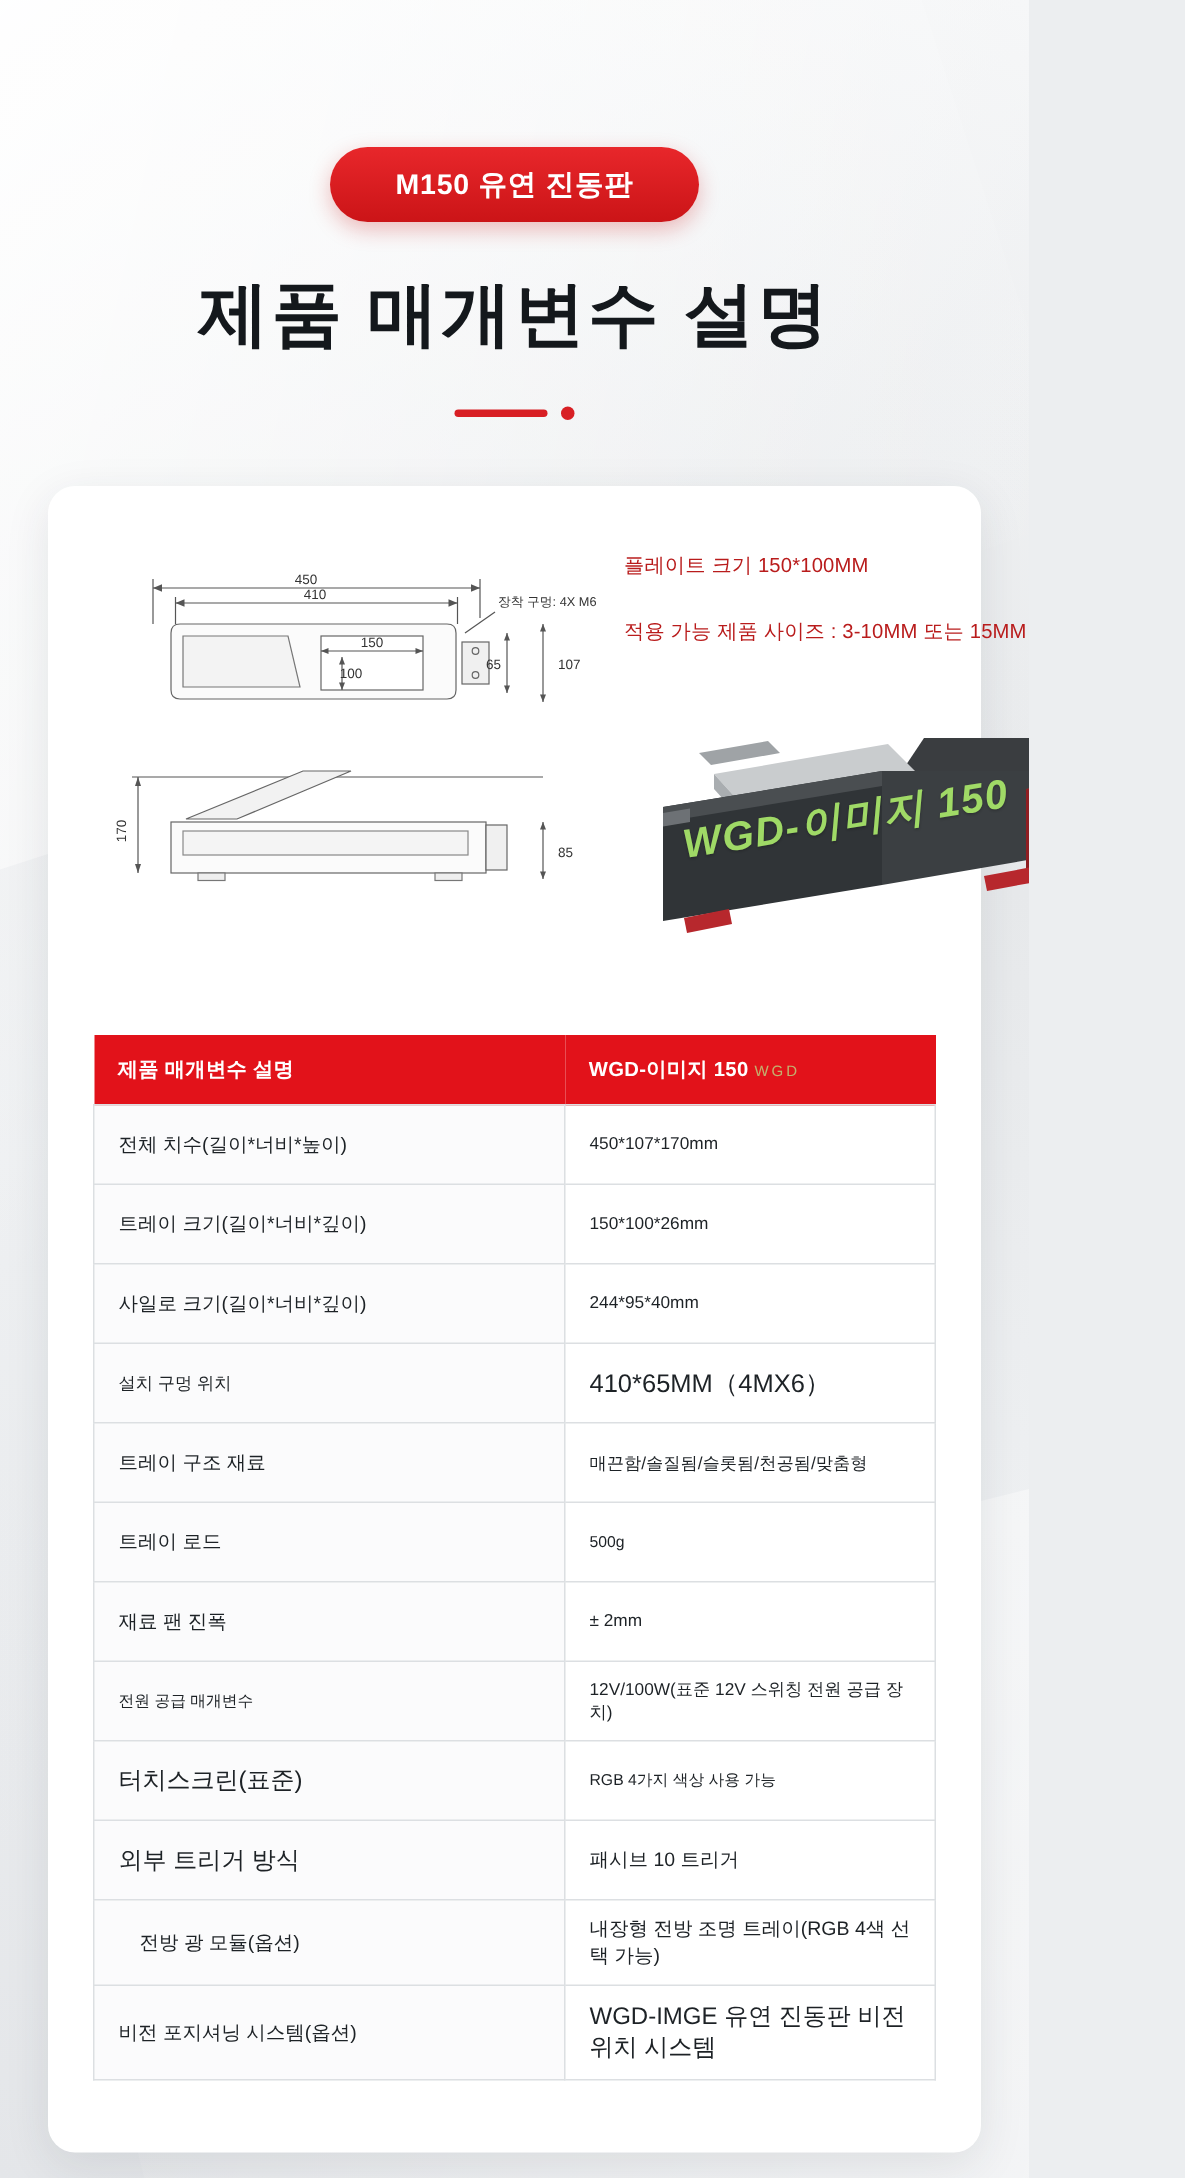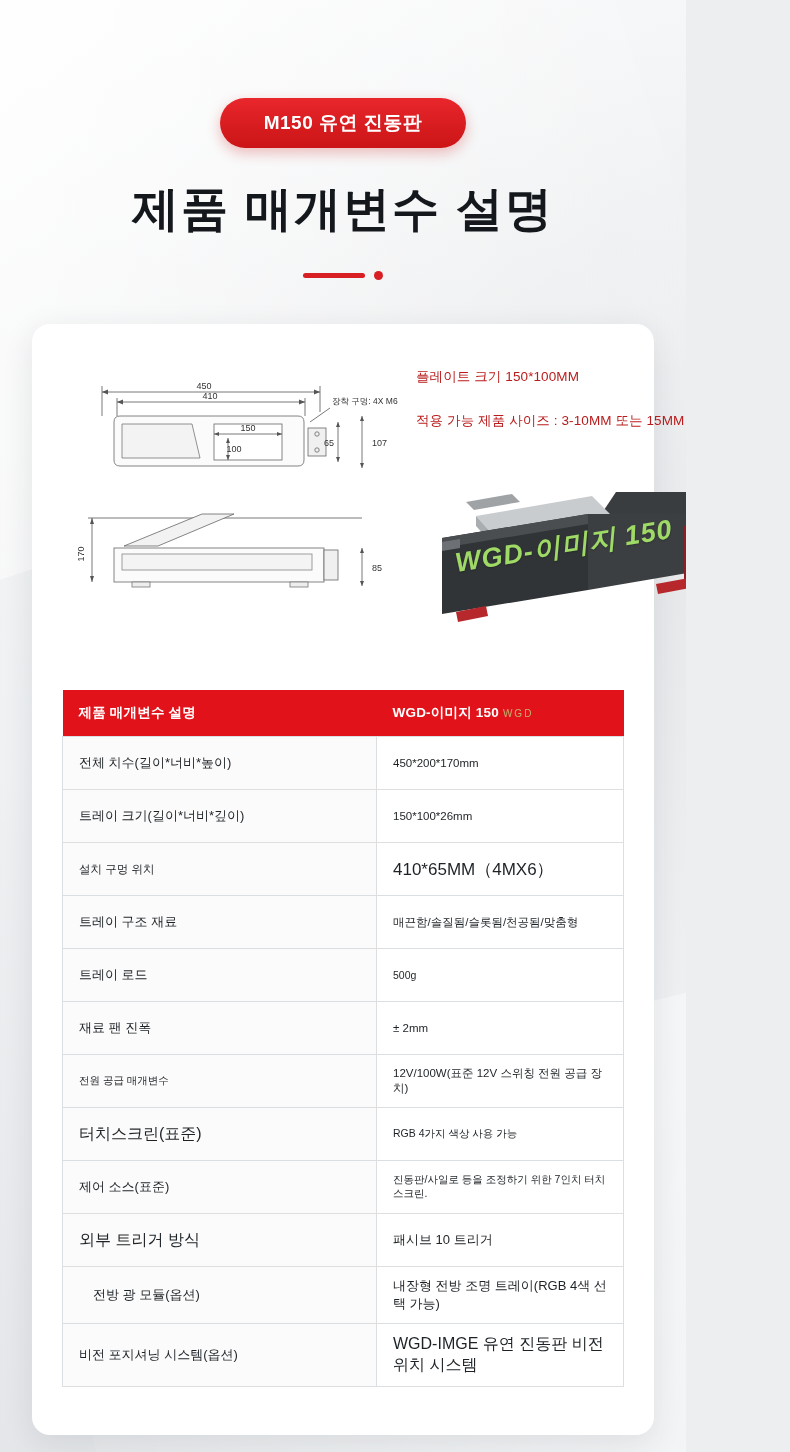--- a/index.html
+++ b/index.html
@@ -333,27 +333,31 @@
           <th>제품 매개변수 설명</th>
           <th>
             <span>WGD-이미지 150</span>
             <span class="wm-small">WGD</span>
           </th>
         </tr>
       </thead>
       <tbody>
         <tr>
           <td class="c-label s-md">전체 치수(길이*너비*높이)</td>
-          <td class="c-val s-sm">450*200*170mm</td>
+          <td class="c-val s-sm">450*107*170mm</td>
         </tr>
         <tr>
           <td class="c-label s-md">트레이 크기(길이*너비*깊이)</td>
           <td class="c-val s-sm">150*100*26mm</td>
         </tr>
         <tr>
+          <td class="c-label s-md">사일로 크기(길이*너비*깊이)</td>
+          <td class="c-val s-sm">244*95*40mm</td>
+        </tr>
+        <tr>
           <td class="c-label s-sm">설치 구멍 위치</td>
           <td class="c-val s-xl">410*65MM（4MX6）</td>
         </tr>
         <tr>
           <td class="c-label s-md">트레이 구조 재료</td>
           <td class="c-val s-sm">매끈함/솔질됨/슬롯됨/천공됨/맞춤형</td>
         </tr>
         <tr>
           <td class="c-label s-md">트레이 로드</td>
           <td class="c-val s-xs">500g</td>
@@ -364,24 +368,20 @@
         </tr>
         <tr>
           <td class="c-label s-xs">전원 공급 매개변수</td>
           <td class="c-val s-sm">12V/100W(표준 12V 스위칭 전원 공급 장치)</td>
         </tr>
         <tr>
           <td class="c-label s-lg">터치스크린(표준)</td>
           <td class="c-val s-xs">RGB 4가지 색상 사용 가능</td>
         </tr>
         <tr>
-          <td class="c-label s-md">제어 소스(표준)</td>
-          <td class="c-val s-xs">진동판/사일로 등을 조정하기 위한 7인치 터치스크린.</td>
-        </tr>
-        <tr>
           <td class="c-label s-lg">외부 트리거 방식</td>
           <td class="c-val s-md">패시브 10 트리거</td>
         </tr>
         <tr>
           <td class="c-label s-md indent">전방 광 모듈(옵션)</td>
           <td class="c-val s-md">내장형 전방 조명 트레이(RGB 4색 선택 가능)</td>
         </tr>
         <tr>
           <td class="c-label s-md">비전 포지셔닝 시스템(옵션)</td>
           <td class="c-val s-lg">WGD-IMGE 유연 진동판 비전 위치 시스템</td>

